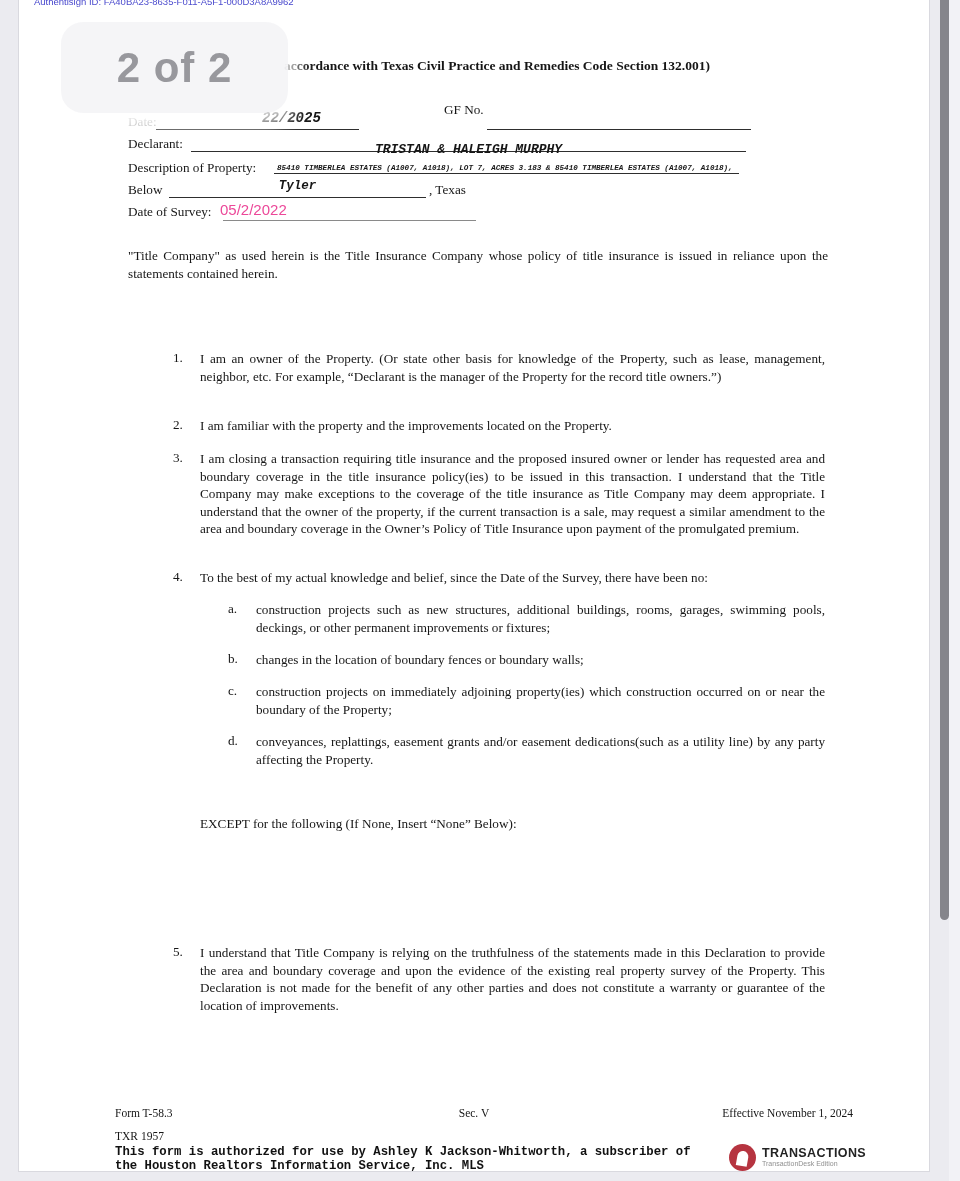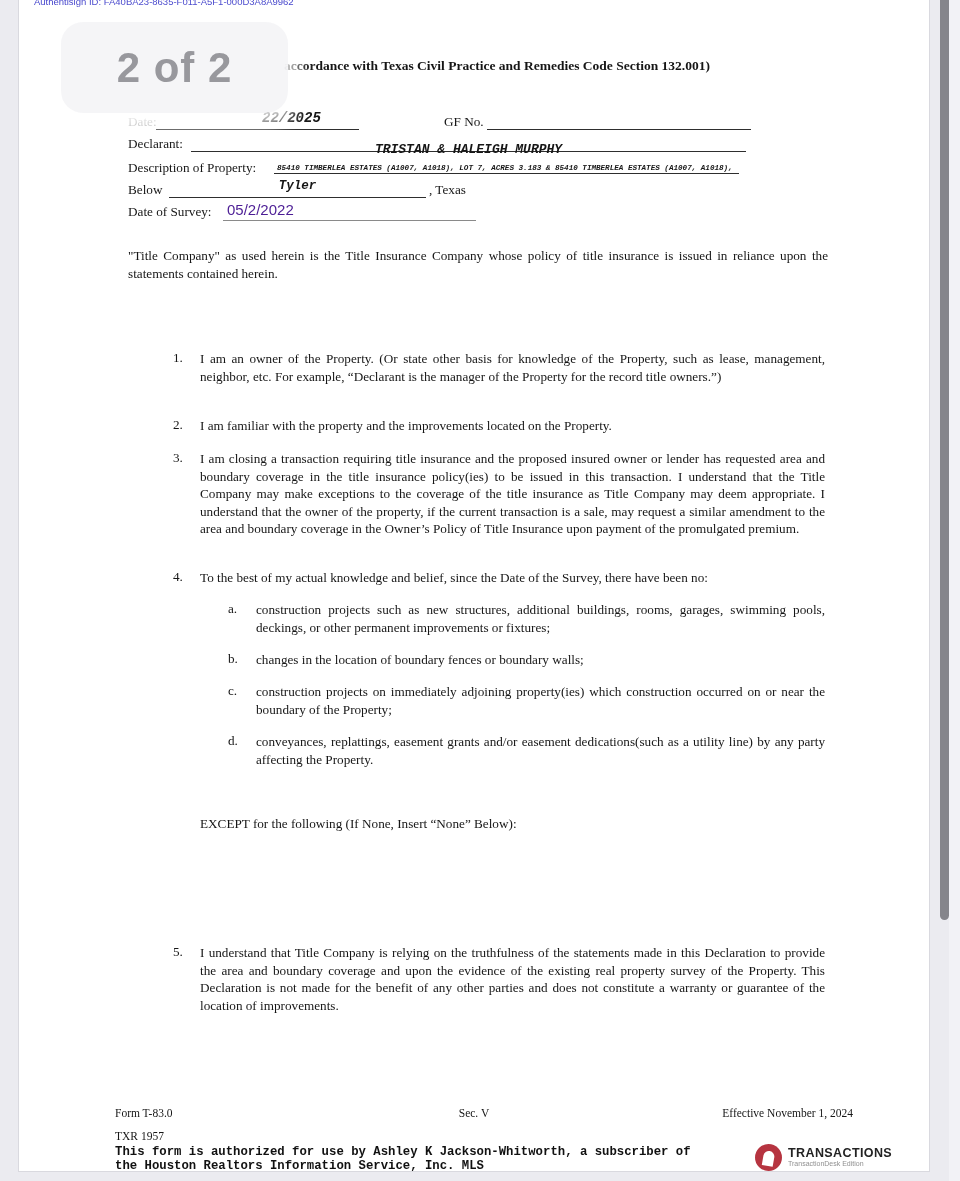--- a/index.html
+++ b/index.html
@@ -46,21 +46,21 @@
   .disclaimer{
     font-family:"Liberation Mono","DejaVu Sans Mono",monospace;font-weight:700;
     font-size:12.3px;line-height:14px;color:#111;white-space:nowrap;
   }
   .metal{font-size:12.5px;letter-spacing:1.5px;}
   .scroll-track{position:absolute;right:0;top:0;width:11px;height:1181px;background:#f2f2f6;}
   .scroll-thumb{
     position:absolute;left:940px;top:-10px;width:9px;height:930px;
     background:#85858b;border-radius:5px;z-index:9;
   }
-  .logo{left:736px;top:1144px;display:flex;align-items:center;}
+  .logo{left:710px;top:1144px;display:flex;align-items:center;}
   .logo-circle{
     width:27px;height:27px;border-radius:50%;background:#b63440;position:relative;flex:none;
   }
   .logo-arch{
     position:absolute;left:8px;top:7px;width:11px;height:15px;
     background:#fff;border-radius:6px 6px 0 0;transform:rotate(10deg);
   }
   .logo-text{margin-left:6px;font-family:"Liberation Sans",sans-serif;}
   .logo-name{font-size:12.5px;font-weight:700;color:#232323;letter-spacing:.4px;line-height:13px;}
   .logo-edition{font-size:7px;color:#909090;line-height:8px;}
@@ -70,39 +70,39 @@
 
 <div class="page">
 
   <div class="abs authline">Authentisign ID: FA40BA23-8635-F011-A5F1-000D3A8A9962</div>
 
   <div class="abs title-frag t2">accordance with Texas Civil Practice and Remedies Code Section 132.001)</div>
 
   <div class="abs lbl faded" style="left:109px;top:114px;">Date:</div>
   <div class="abs uline" style="left:137px;top:113px;width:203px;height:16px;"></div>
   <div class="abs monoval" style="left:243px;top:110px;font-size:14px;">22/2025</div>
-  <div class="abs lbl" style="left:425px;top:114px;">GF No.</div>
+  <div class="abs lbl" style="left:425px;top:102px;">GF No.</div>
   <div class="abs uline" style="left:468px;top:113px;width:264px;height:16px;"></div>
 
   <div class="abs lbl" style="left:109px;top:136px;">Declarant:</div>
   <div class="abs uline" style="left:172px;top:135px;width:555px;height:16px;"></div>
   <div class="abs monoval center" style="left:172px;top:142px;width:555px;font-size:13px;">TRISTAN &amp; HALEIGH MURPHY</div>
 
   <div class="abs lbl" style="left:109px;top:160px;">Description of Property:</div>
   <div class="abs uline" style="left:255px;top:157px;width:465px;height:16px;"></div>
   <div class="abs monoval" style="left:258px;top:164px;font-size:7.6px;">85410 TIMBERLEA ESTATES (A1007, A1018), LOT 7, ACRES 3.183 &amp; 85410 TIMBERLEA ESTATES (A1007, A1018),</div>
 
   <div class="abs lbl" style="left:109px;top:182px;">Below</div>
   <div class="abs uline" style="left:150px;top:181px;width:257px;height:16px;"></div>
   <div class="abs monoval center" style="left:150px;top:179px;width:257px;font-size:12.5px;">Tyler</div>
   <div class="abs lbl" style="left:410px;top:182px;">, Texas</div>
 
   <div class="abs lbl" style="left:109px;top:204px;">Date of Survey:</div>
   <div class="abs uline-lt" style="left:204px;top:201px;width:253px;height:19px;"></div>
-  <div class="abs" style="left:208px;top:201px;font-family:'Liberation Sans',sans-serif;font-size:15px;color:#4c1d95;">05/2/2022</div>
+  <div class="abs" style="left:201px;top:201px;font-family:'Liberation Sans',sans-serif;font-size:15px;color:#ec4899;">05/2/2022</div>
 
   <div class="abs body-txt" style="left:109px;top:247px;width:700px;">"Title Company" as used herein is the Title Insurance Company whose policy of title insurance is issued in reliance upon the statements contained herein.</div>
 
   <div class="abs item" style="left:154px;top:350px;width:652px;">
     <span class="num">1.</span>
     <span class="body-txt" style="width:625px;">I am an owner of the Property. (Or state other basis for knowledge of the Property, such as lease, management, neighbor, etc. For example, “Declarant is the manager of the Property for the record title owners.”)</span>
   </div>
   <div class="abs item" style="left:154px;top:417px;width:652px;">
     <span class="num">2.</span>
     <span class="body-txt" style="width:625px;">I am familiar with the property and the improvements located on the Property.</span>
@@ -133,21 +133,21 @@
     <span class="body-txt" style="width:569px;">conveyances, replattings, easement grants and/or easement dedications(such as a utility line) by any party affecting the Property.</span>
   </div>
 
   <div class="abs lbl" style="left:181px;top:816px;">EXCEPT for the following (If None, Insert “None” Below):</div>
 
   <div class="abs item" style="left:154px;top:944px;width:652px;">
     <span class="num">5.</span>
     <span class="body-txt" style="width:625px;">I understand that Title Company is relying on the truthfulness of the statements made in this Declaration to provide the area and boundary coverage and upon the evidence of the existing real property survey of the Property. This Declaration is not made for the benefit of any other parties and does not constitute a warranty or guarantee of the location of improvements.</span>
   </div>
 
-  <div class="abs footer-txt" style="left:96px;top:1107px;">Form T-83.0</div>
+  <div class="abs footer-txt" style="left:96px;top:1107px;">Form T-58.3</div>
   <div class="abs footer-txt" style="left:400px;top:1107px;width:110px;text-align:center;">Sec. V</div>
   <div class="abs footer-txt" style="left:600px;top:1107px;width:234px;text-align:right;">Effective November 1, 2024</div>
   <div class="abs footer-txt" style="left:96px;top:1130px;">TXR 1957</div>
   <div class="abs disclaimer" style="left:96px;top:1145px;">
     <div>This form is authorized for use by Ashley K Jackson-Whitworth, a subscriber of</div>
     <div>the Houston Realtors Information Service, Inc. MLS</div>
   </div>
 
   <div class="abs logo">
     <div class="logo-circle">

